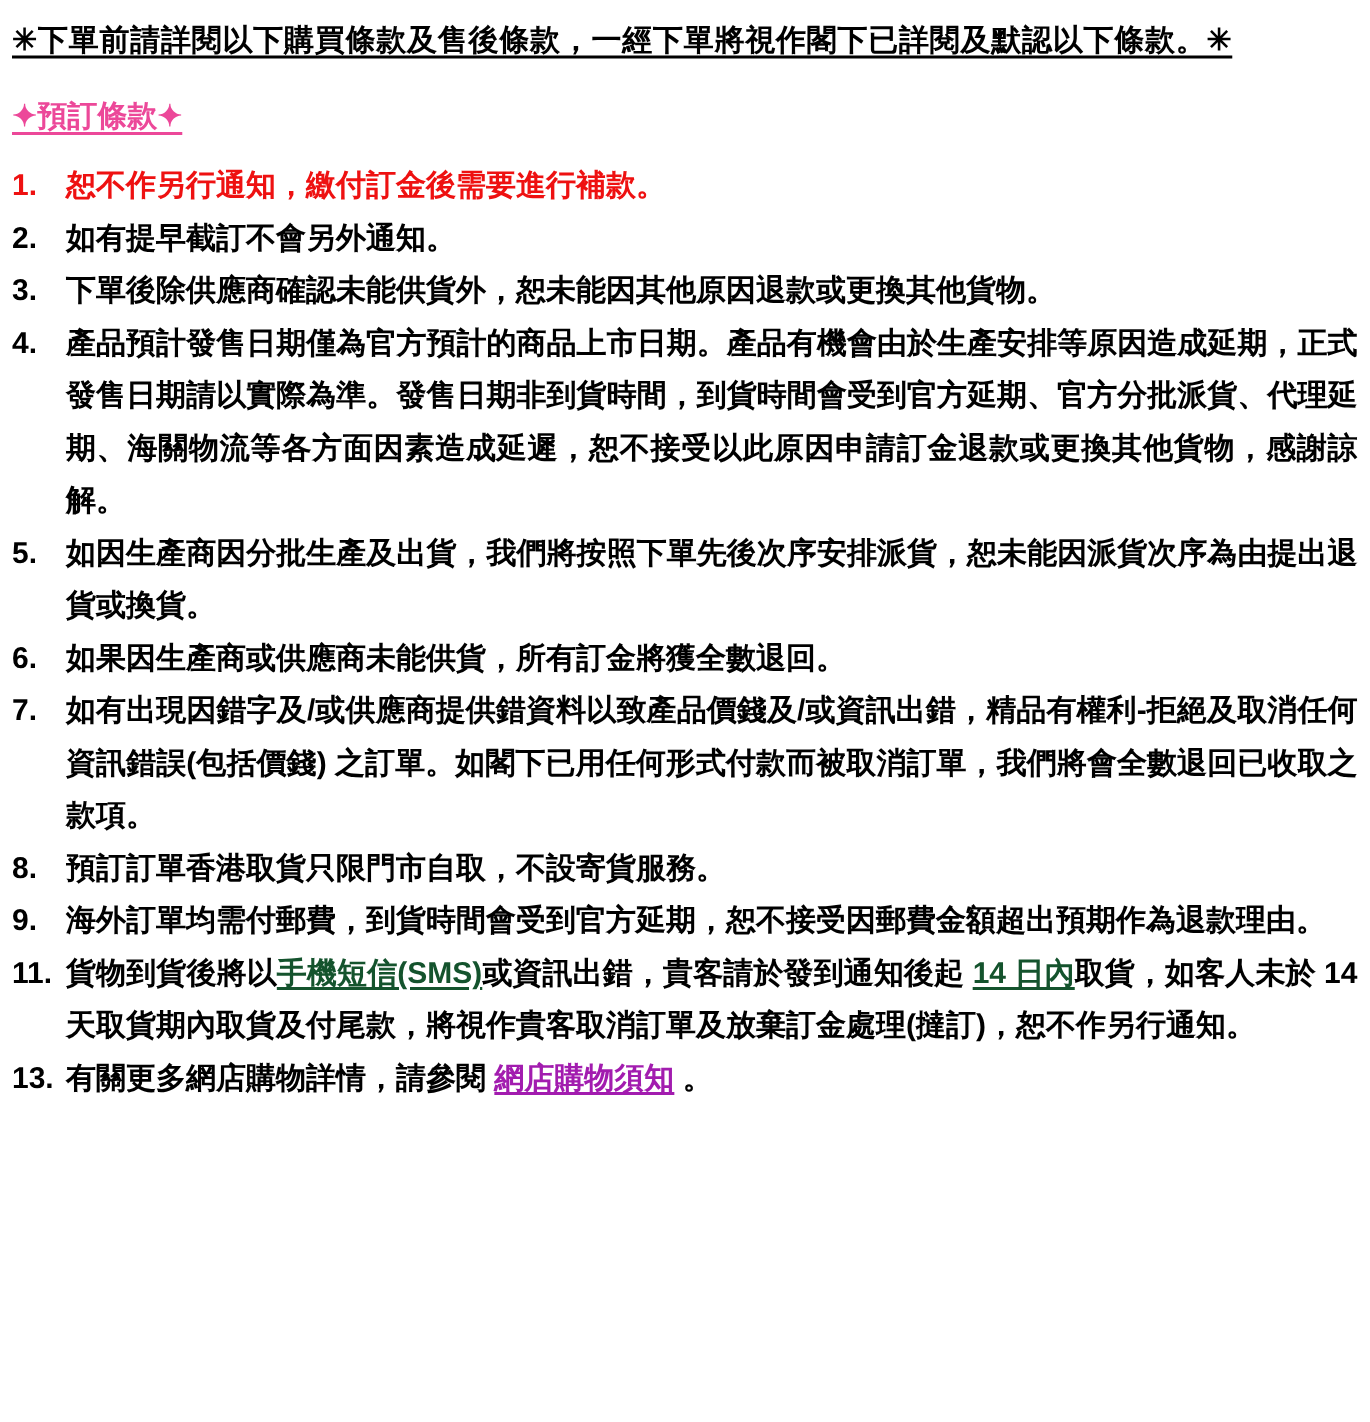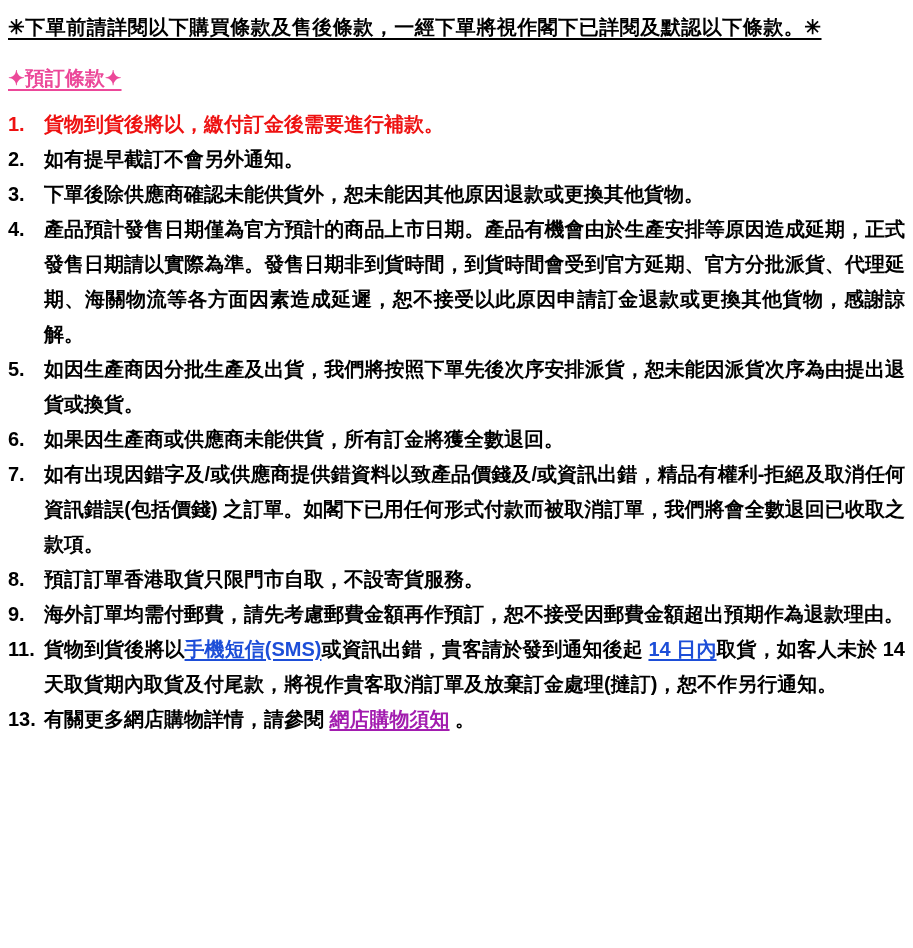--- a/index.html
+++ b/index.html
@@ -49,21 +49,21 @@
     width: 36px;
   }
   .txt {
     flex: 1 1 auto;
     text-align: justify;
   }
   li.red-item, li.red-item .num, li.red-item .txt {
     color: #ee1111;
   }
   .red-underline {
-    color: #1d4ed8;
+    color: #14532d;
     text-decoration: underline;
     text-underline-offset: 3px;
     margin-top: 24px;
   }
   a.link {
     color: #a21caf;
     text-decoration: underline;
     text-underline-offset: 3px;
     font-weight: bold;
     cursor: pointer;
@@ -74,21 +74,21 @@
 <body>
 
 <div class="doc">
   <p class="warning">✳下單前請詳閱以下購買條款及售後條款，一經下單將視作閣下已詳閱及默認以下條款。✳</p>
 
   <h2 class="section-title">✦預訂條款✦</h2>
 
   <ol class="terms" id="terms-list">
       <li class="red-item">
         <span class="num">1.</span>
-        <span class="txt"><span>貨物到貨後將以，繳付訂金後需要進行補款。</span></span>
+        <span class="txt"><span>恕不作另行通知，繳付訂金後需要進行補款。</span></span>
       </li>
       <li>
         <span class="num">2.</span>
         <span class="txt"><span>如有提早截訂不會另外通知。</span></span>
       </li>
       <li>
         <span class="num">3.</span>
         <span class="txt"><span>下單後除供應商確認未能供貨外，恕未能因其他原因退款或更換其他貨物。</span></span>
       </li>
       <li>
@@ -106,21 +106,21 @@
       <li>
         <span class="num">7.</span>
         <span class="txt"><span>如有出現因錯字及/或供應商提供錯資料以致產品價錢及/或資訊出錯，精品有權利-拒絕及取消任何資訊錯誤(包括價錢) 之訂單。如閣下已用任何形式付款而被取消訂單，我們將會全數退回已收取之款項。</span></span>
       </li>
       <li>
         <span class="num">8.</span>
         <span class="txt"><span>預訂訂單香港取貨只限門市自取，不設寄貨服務。</span></span>
       </li>
       <li>
         <span class="num">9.</span>
-        <span class="txt"><span>海外訂單均需付郵費，請先考慮郵費金額再作預訂，恕不接受因郵費金額超出預期作為退款理由。</span></span>
+        <span class="txt"><span>海外訂單均需付郵費，到貨時間會受到官方延期，恕不接受因郵費金額超出預期作為退款理由。</span></span>
       </li>
       <li>
         <span class="num">11.</span>
         <span class="txt"><span>貨物到貨後將以</span><span class="red-underline">手機短信(SMS)</span><span>或資訊出錯，貴客請於發到通知後起 </span><span class="red-underline">14 日內</span><span>取貨，如客人未於 14 天取貨期內取貨及付尾款，將視作貴客取消訂單及放棄訂金處理(撻訂)，恕不作另行通知。</span></span>
       </li>
       <li>
         <span class="num">13.</span>
         <span class="txt"><span>有關更多網店購物詳情，請參閱 </span><a class="link" href="#">網店購物須知</a><span> 。</span></span>
       </li>
     </ol>

